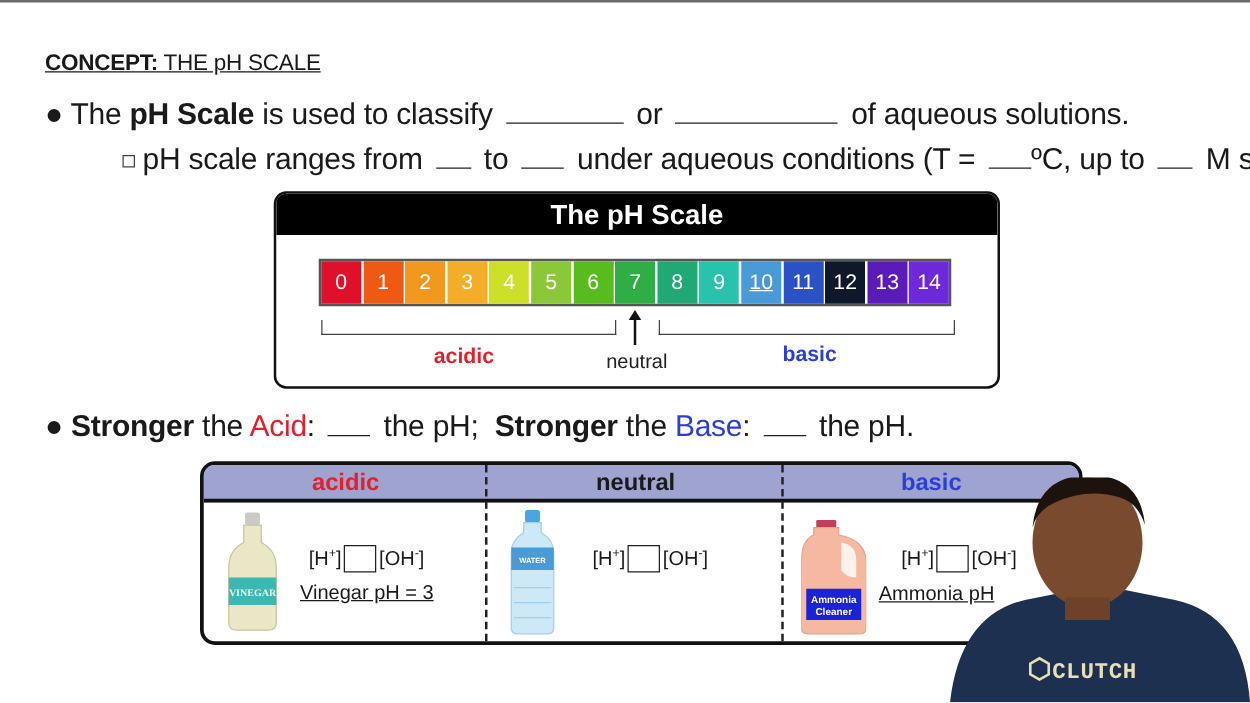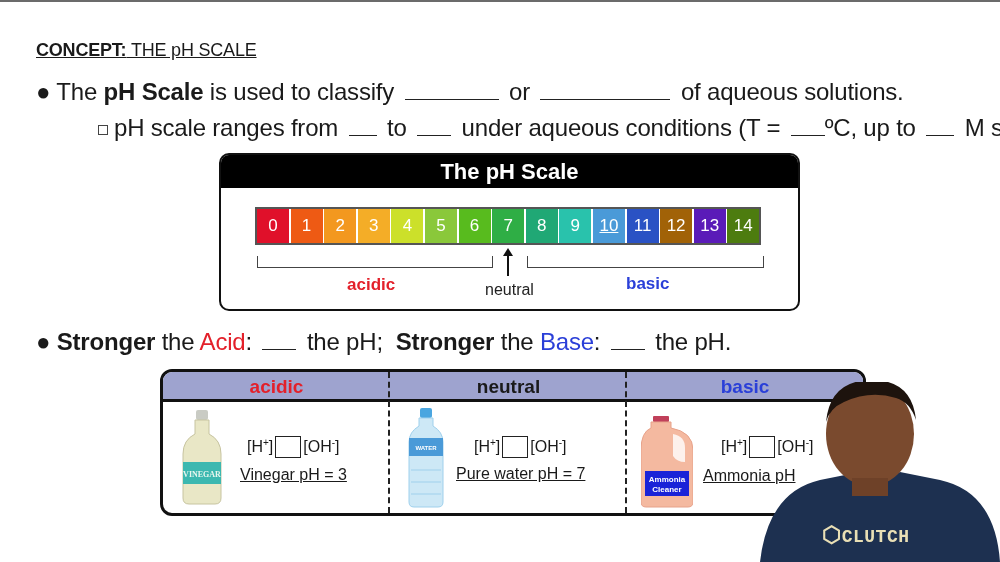--- a/index.html
+++ b/index.html
@@ -89,23 +89,23 @@
       <div class="cell" style="background: rgb(243, 152, 31);">2</div>
       <div class="cell" style="background: rgb(244, 173, 39);">3</div>
       <div class="cell" style="background: rgb(204, 224, 42);">4</div>
       <div class="cell" style="background: rgb(138, 200, 58);">5</div>
       <div class="cell" style="background: rgb(88, 187, 30);">6</div>
       <div class="cell" style="background: rgb(47, 174, 69);">7</div>
       <div class="cell" style="background: rgb(32, 168, 117);">8</div>
       <div class="cell" style="background: rgb(41, 194, 172);">9</div>
       <div class="cell" style="background: rgb(74, 154, 216); text-decoration: underline;">10</div>
       <div class="cell" style="background: rgb(42, 82, 196);">11</div>
-      <div class="cell" style="background: #a16207;">12</div>
+      <div class="cell" style="background: #0f172a;">12</div>
       <div class="cell" style="background: rgb(90, 27, 184);">13</div>
-      <div class="cell" style="background: #4d7c0f;">14</div>
+      <div class="cell" style="background: #6d28d9;">14</div>
     </div>
   <div class="bracket br-acid"></div>
   <div class="bracket br-base"></div>
   <div class="arrow"></div>
   <div class="lbl lbl-acid">acidic</div>
   <div class="lbl lbl-neutral">neutral</div>
   <div class="lbl lbl-base">basic</div>
 </div>
 
 <div class="txt line3">
@@ -146,21 +146,20 @@
         <path d="M11 10 h14 v8 q10 6 10 16 v60 q0 5 -5 5 h-24 q-5 0 -5 -5 v-60 q0 -10 10 -16 z" fill="#cde8f6" stroke="#9fd0ec" stroke-width="1"></path>
         <rect x="1" y="30" width="34" height="18" fill="#4a9ad8"></rect>
         <text x="18" y="42" font-size="6" fill="#fff" text-anchor="middle" font-weight="bold" font-family="Liberation Sans, sans-serif">WATER</text>
         <line x1="3" y1="62" x2="33" y2="62" stroke="#9fd0ec"></line>
         <line x1="3" y1="74" x2="33" y2="74" stroke="#9fd0ec"></line>
         <line x1="3" y1="86" x2="33" y2="86" stroke="#9fd0ec"></line>
       </svg>
       <div class="formula" style="left:84px; top:34px">
         <span>[H</span><sup>+</sup><span>]</span><span class="fbox"></span><span>[OH</span><sup>-</sup><span>]</span>
       </div>
-      <div class="desc" style="left:66px; top:63px">Pure water pH = 7</div>
     </div>
 
     <div class="cmp-cell c3">
       <svg class="ammonia" viewBox="0 0 52 92">
         <rect x="12" y="0" width="16" height="6" rx="1" fill="#c0405a"></rect>
         <path d="M10 6 h20 v6 q22 4 22 22 v52 q0 5 -5 5 h-42 q-5 0 -5 -5 v-52 q0 -18 10 -22 z" fill="#f4b9a0" stroke="#e7a28a" stroke-width="1"></path>
         <path d="M32 18 q12 2 12 14 v14 q-8 0 -12 -6 z" fill="#fff" opacity="0.8"></path>
         <rect x="4" y="55" width="44" height="25" fill="#1a23d8"></rect>
         <text x="26" y="66" font-size="8" fill="#fff" text-anchor="middle" font-weight="bold" font-family="Liberation Sans, sans-serif">Ammonia</text>
         <text x="26" y="76" font-size="8" fill="#fff" text-anchor="middle" font-weight="bold" font-family="Liberation Sans, sans-serif">Cleaner</text>

